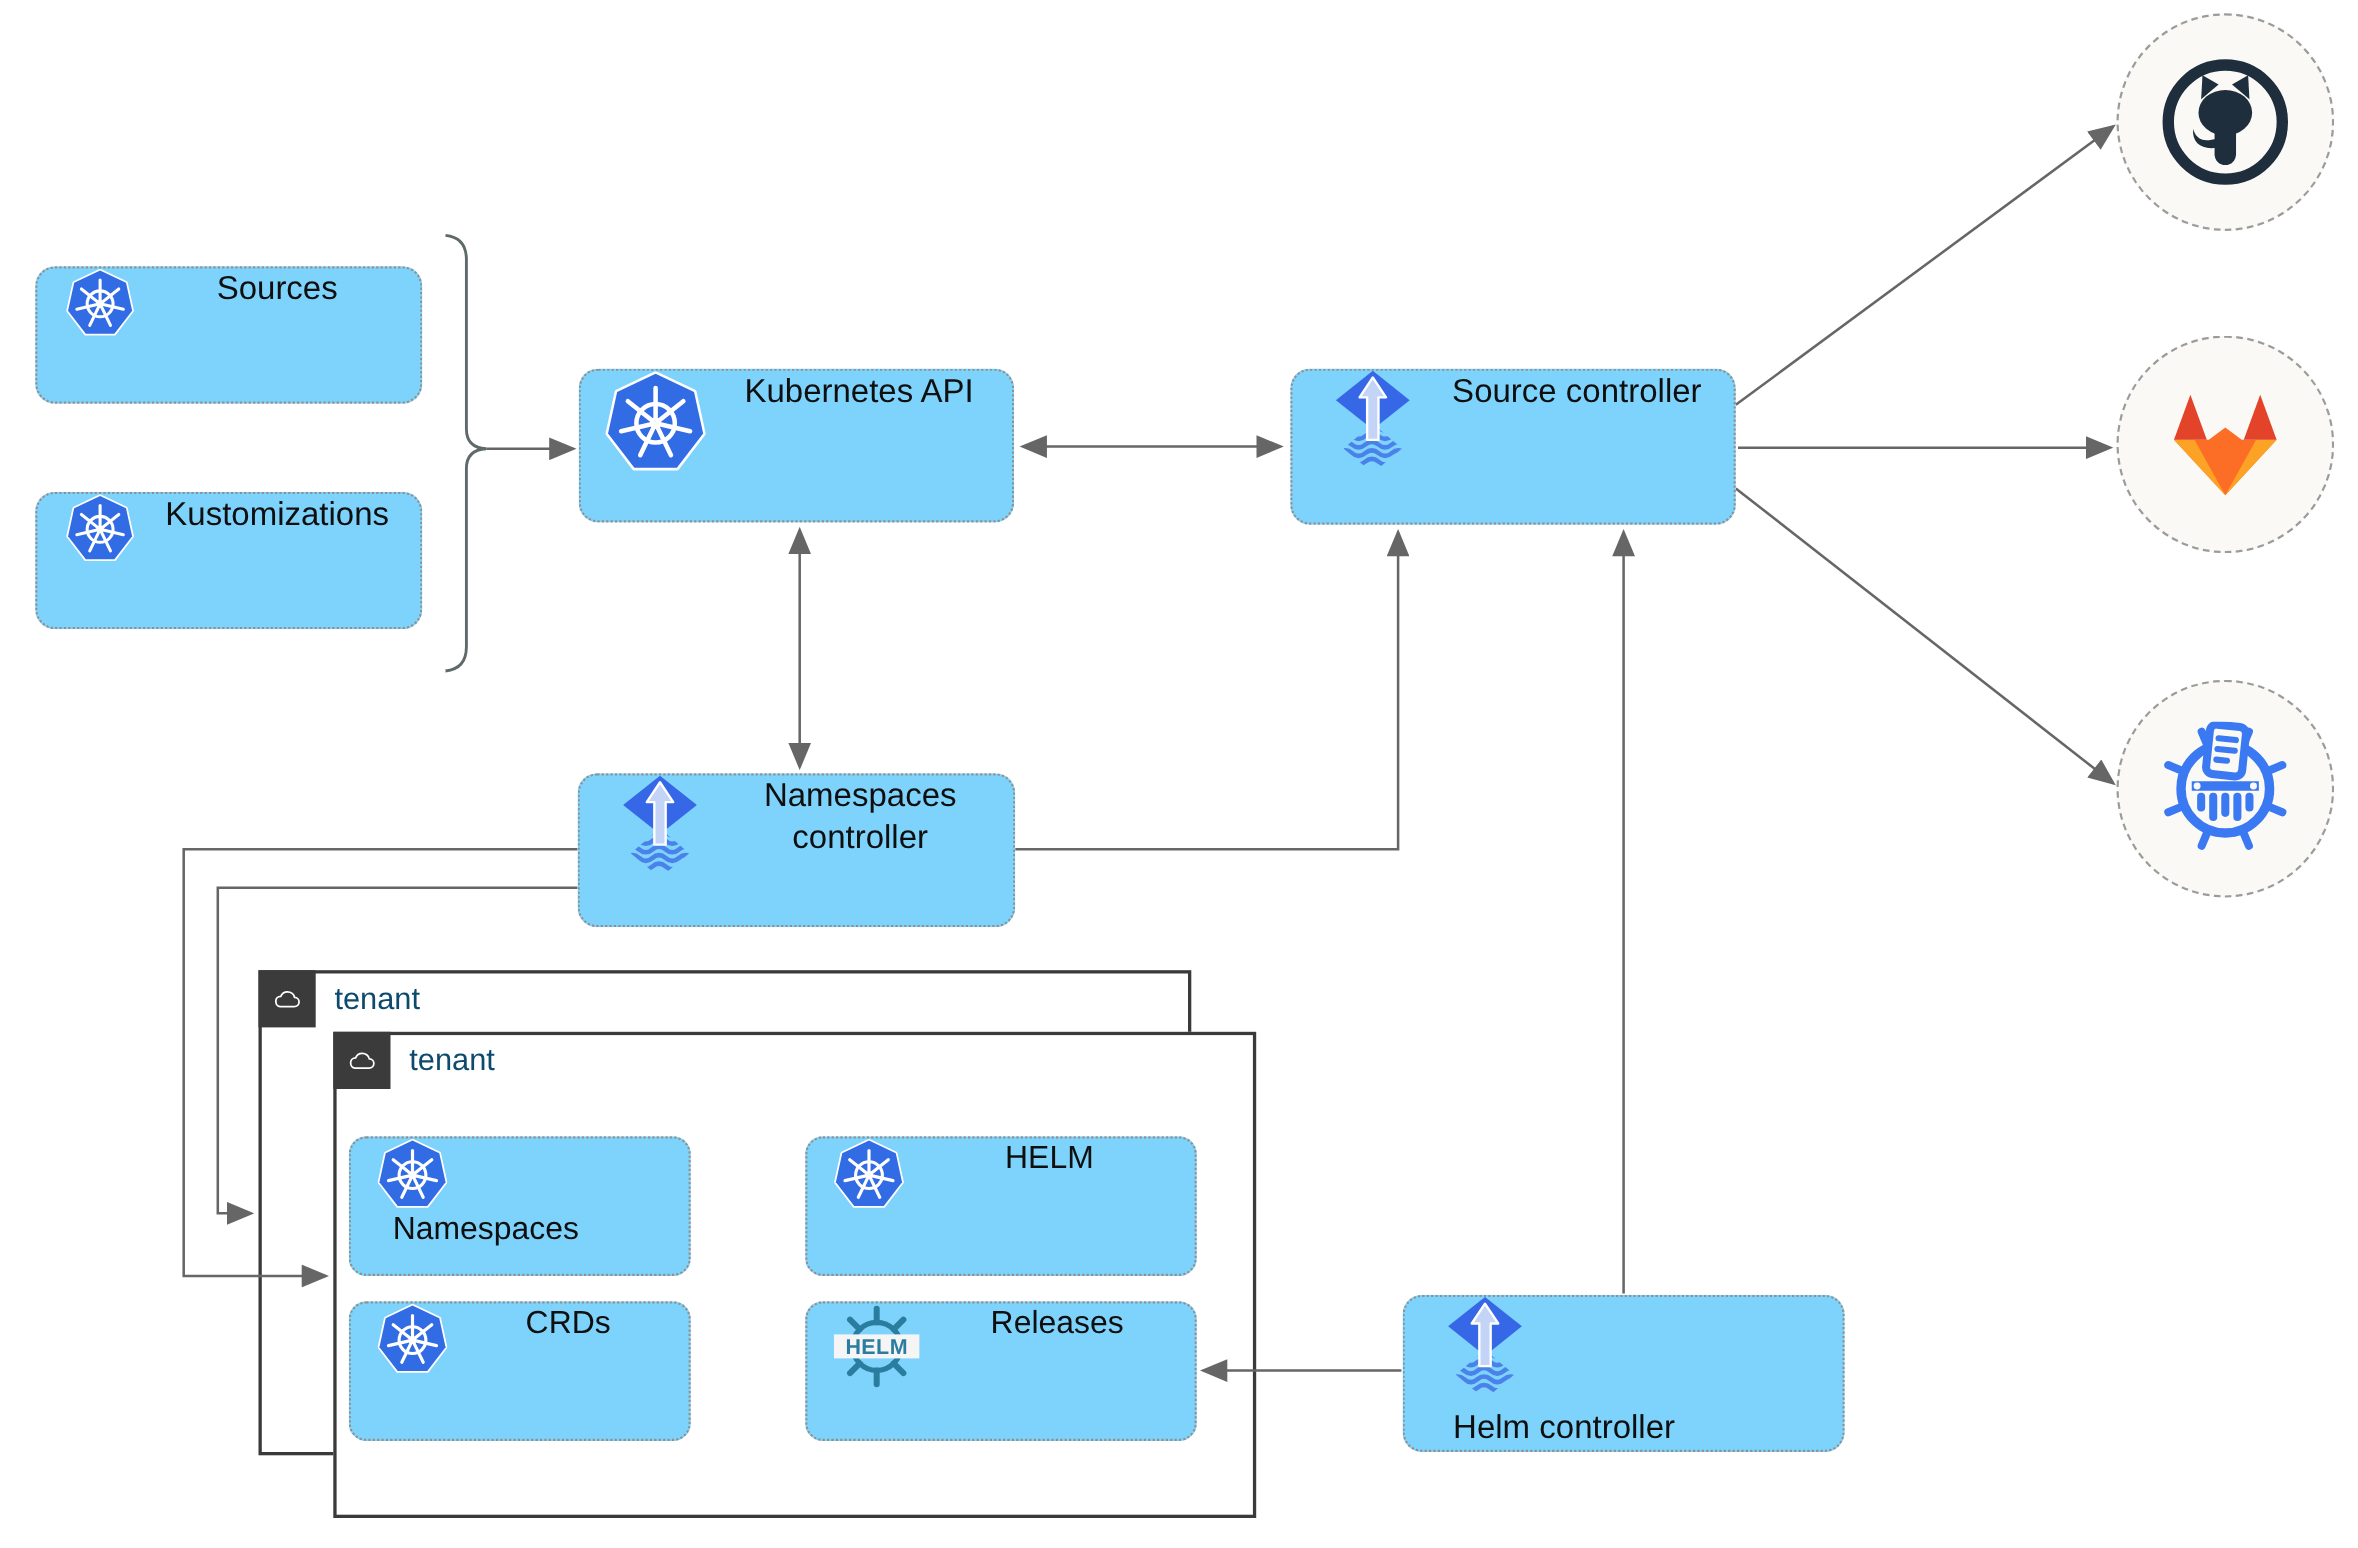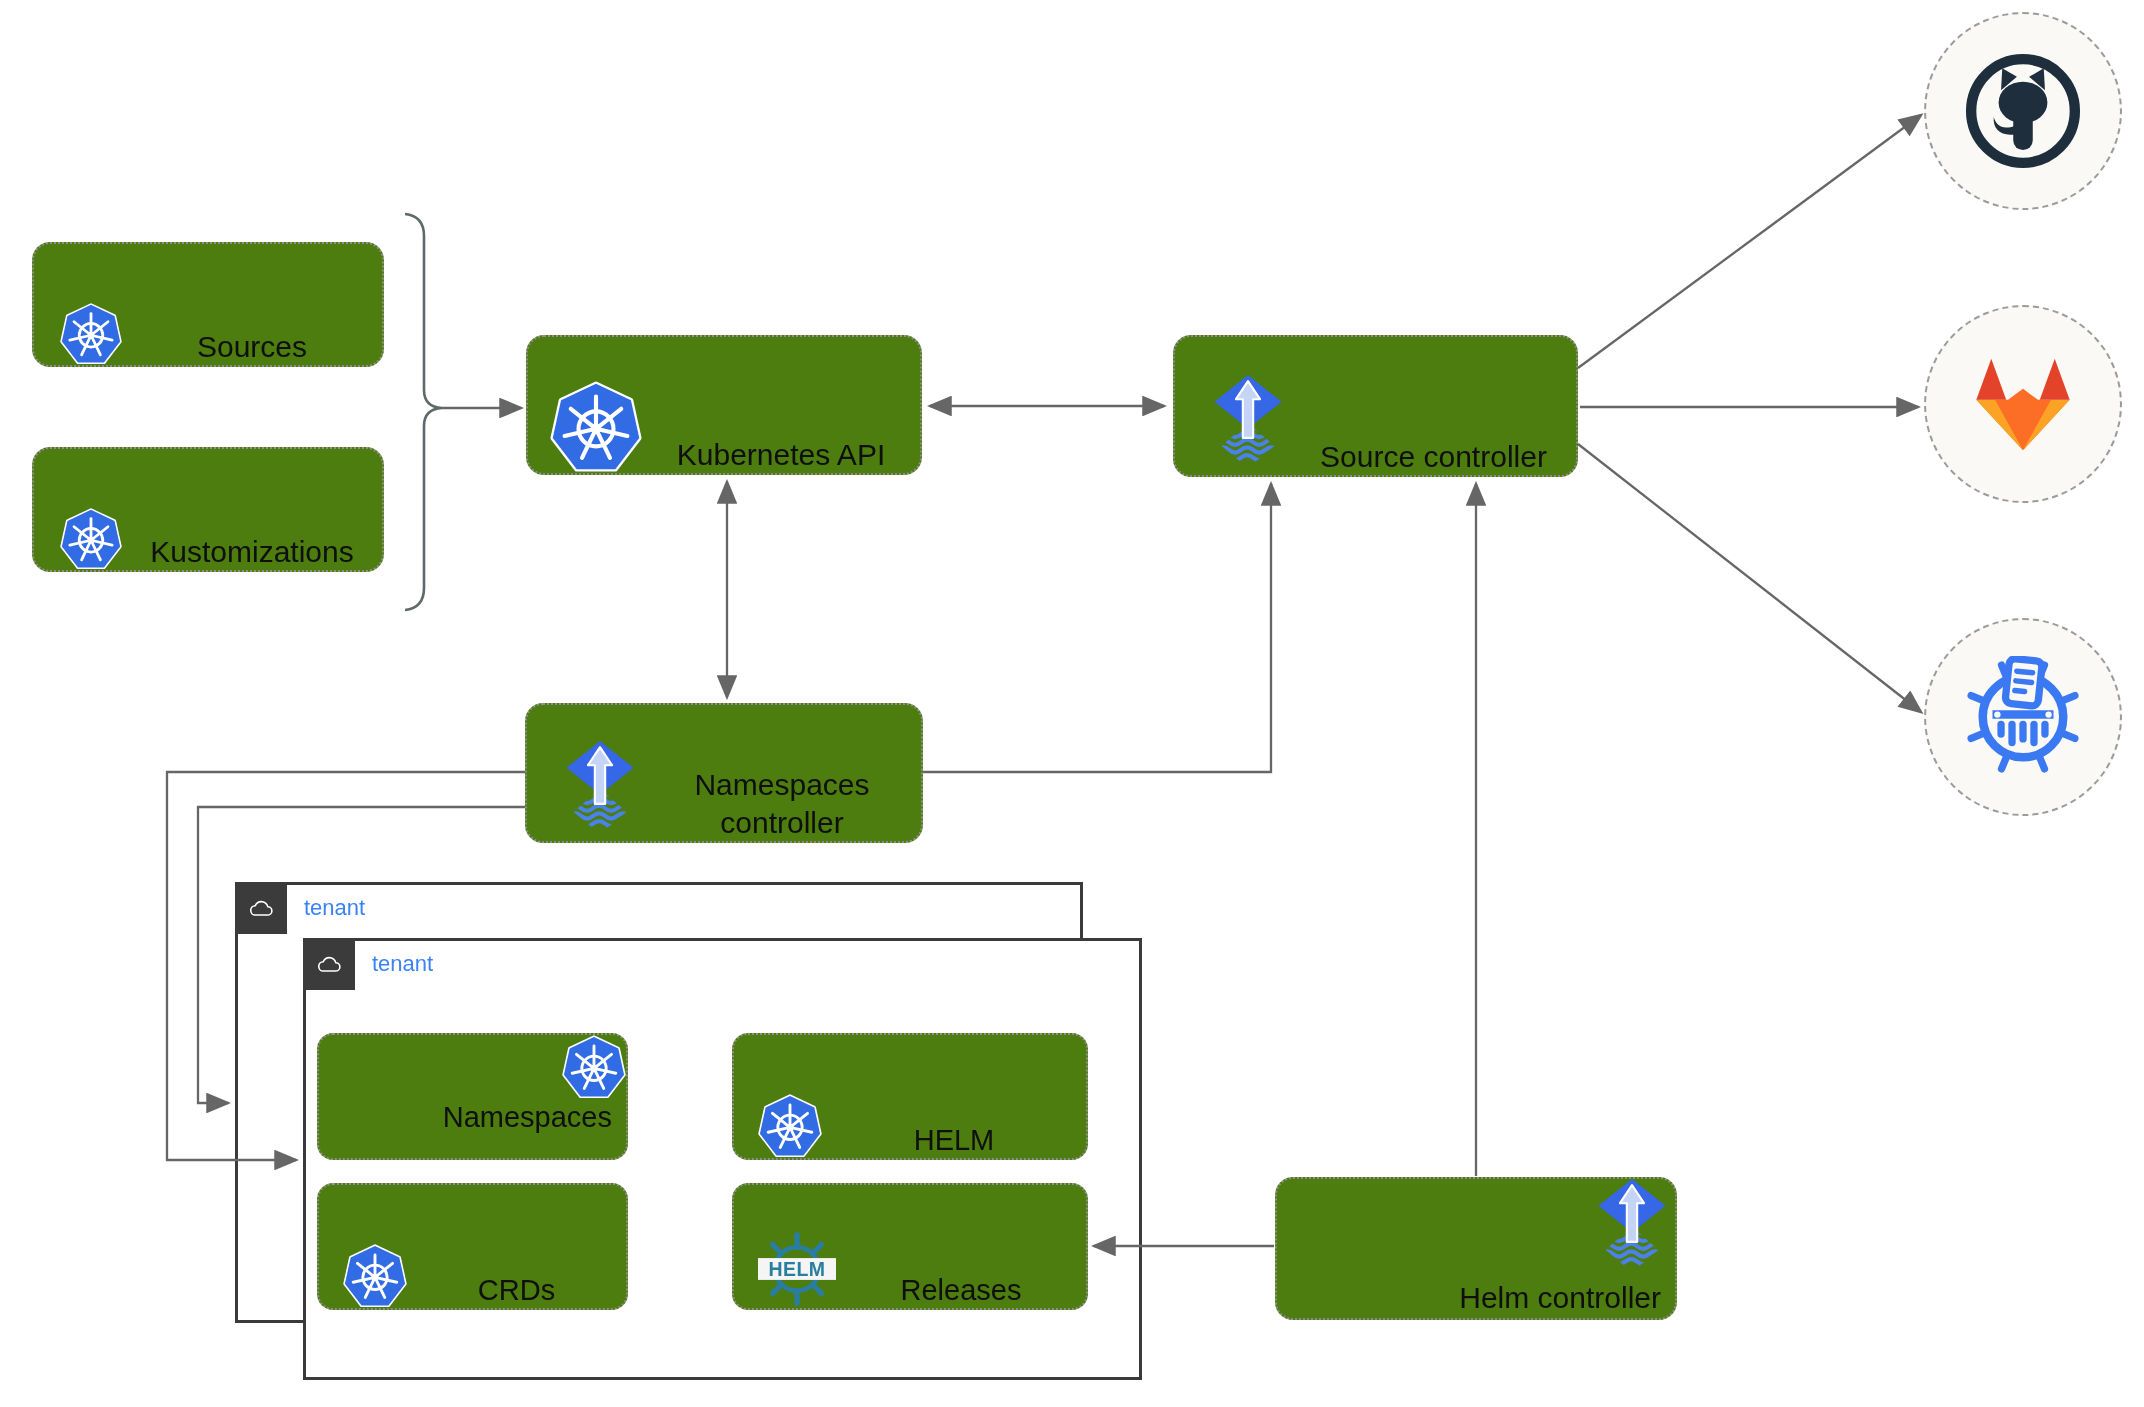--- a/index.html
+++ b/index.html
@@ -2,23 +2,23 @@
 <html><head>
 <meta charset="utf-8">
 <style>
   html,body{margin:0;padding:0;background:#fff;}
   #stage{
     position:relative; width:2144px; height:1407px; background:#ffffff;
     font-family:"Liberation Sans", sans-serif; color:#111; overflow:hidden;
   }
   
   .node{
-    position:absolute; box-sizing:border-box; background:#4d7c0f;
+    position:absolute; box-sizing:border-box; background:#7dd3fc;
     border:2px dotted #8f8f8f; border-radius:18px;
-    display:flex; align-items:flex-end;
+    display:flex; align-items:flex-start;
   }
   .node .icon{flex:0 0 auto;}
   .node .label{
     flex:1 1 auto; text-align:center; font-size:30px; color:#0f0f0f;
     line-height:1.25; padding:0 14px;
   }
   #n-sources       {left:32px;  top:242px;  width:352px; height:125px; padding-left:26px;}
   #n-kustomizations{left:32px;  top:447px;  width:352px; height:125px; padding-left:26px;}
   #n-api           {left:526px; top:335px;  width:396px; height:140px; padding-left:22px;}
   #n-source-ctrl   {left:1173px;top:335px;  width:405px; height:142px; padding-left:30px;}
@@ -36,21 +36,21 @@
     border:3px solid #3a3a3a;
   }
   #tenant-back {left:235px; top:882px; width:848px; height:441px;}
   #tenant-front{left:303px; top:938px; width:839px; height:442px;}
   .tenant-header{
     position:absolute; left:-3px; top:-3px; width:52px; height:52px;
     background:#3b3b3b; display:flex; align-items:center; justify-content:center;
   }
   .tenant-label{
     position:absolute; left:66px; top:-3px; height:52px;
-    display:flex; align-items:center; font-size:22px; color:#3b82f6;
+    display:flex; align-items:center; font-size:28px; color:#0c4a6e;
   }
 
   
   .target{
     position:absolute; box-sizing:border-box; width:198px; height:198px;
     border-radius:50%; border:2.5px dashed #9b9b9b; background:#faf9f6;
     display:flex; align-items:center; justify-content:center;
   }
   #t-github   {left:1924px; top:12px;}
   #t-gitlab   {left:1924px; top:305px;}

